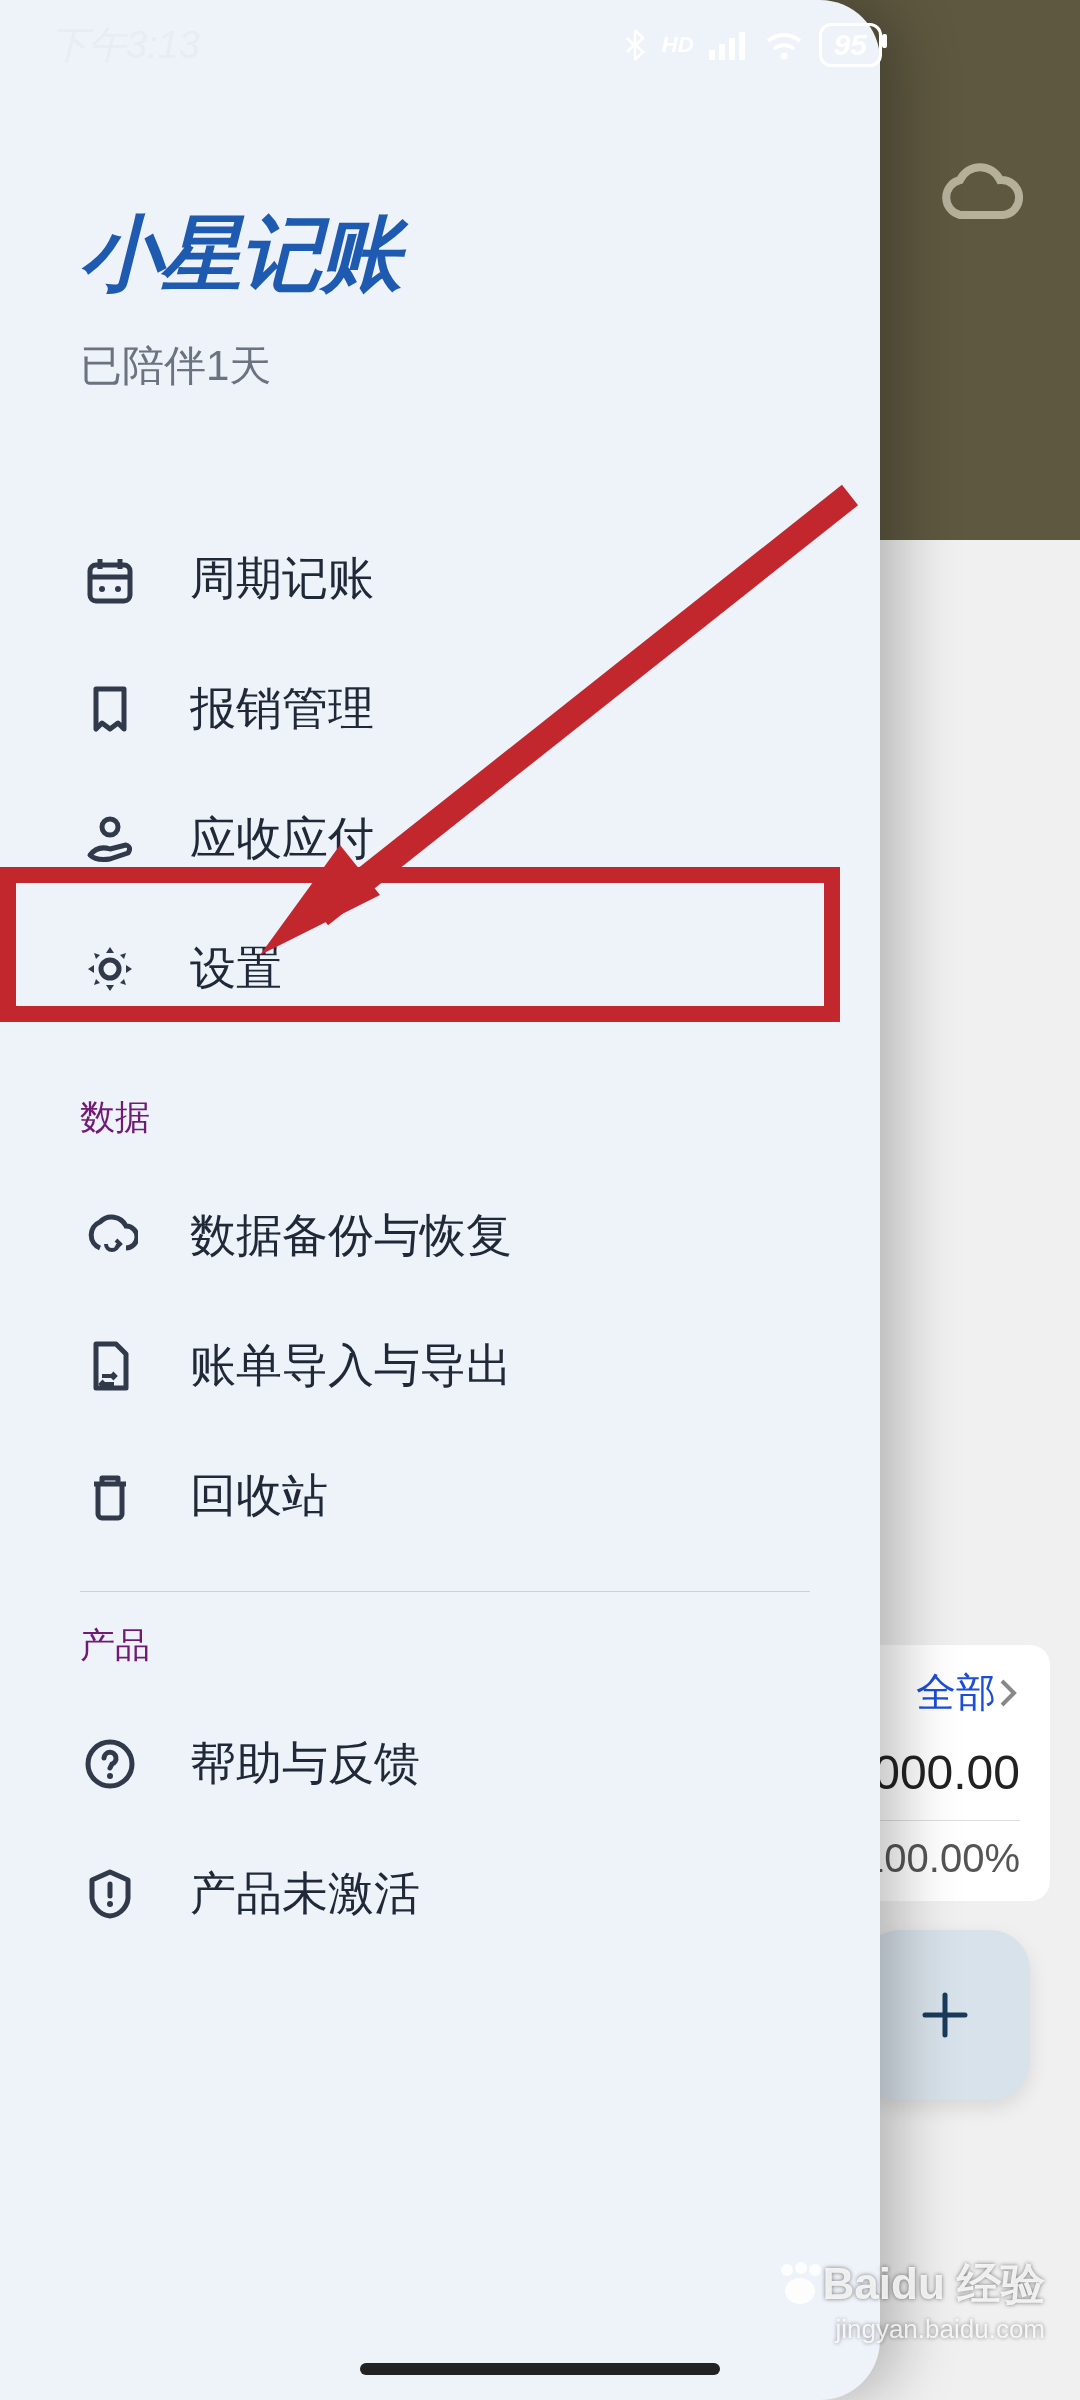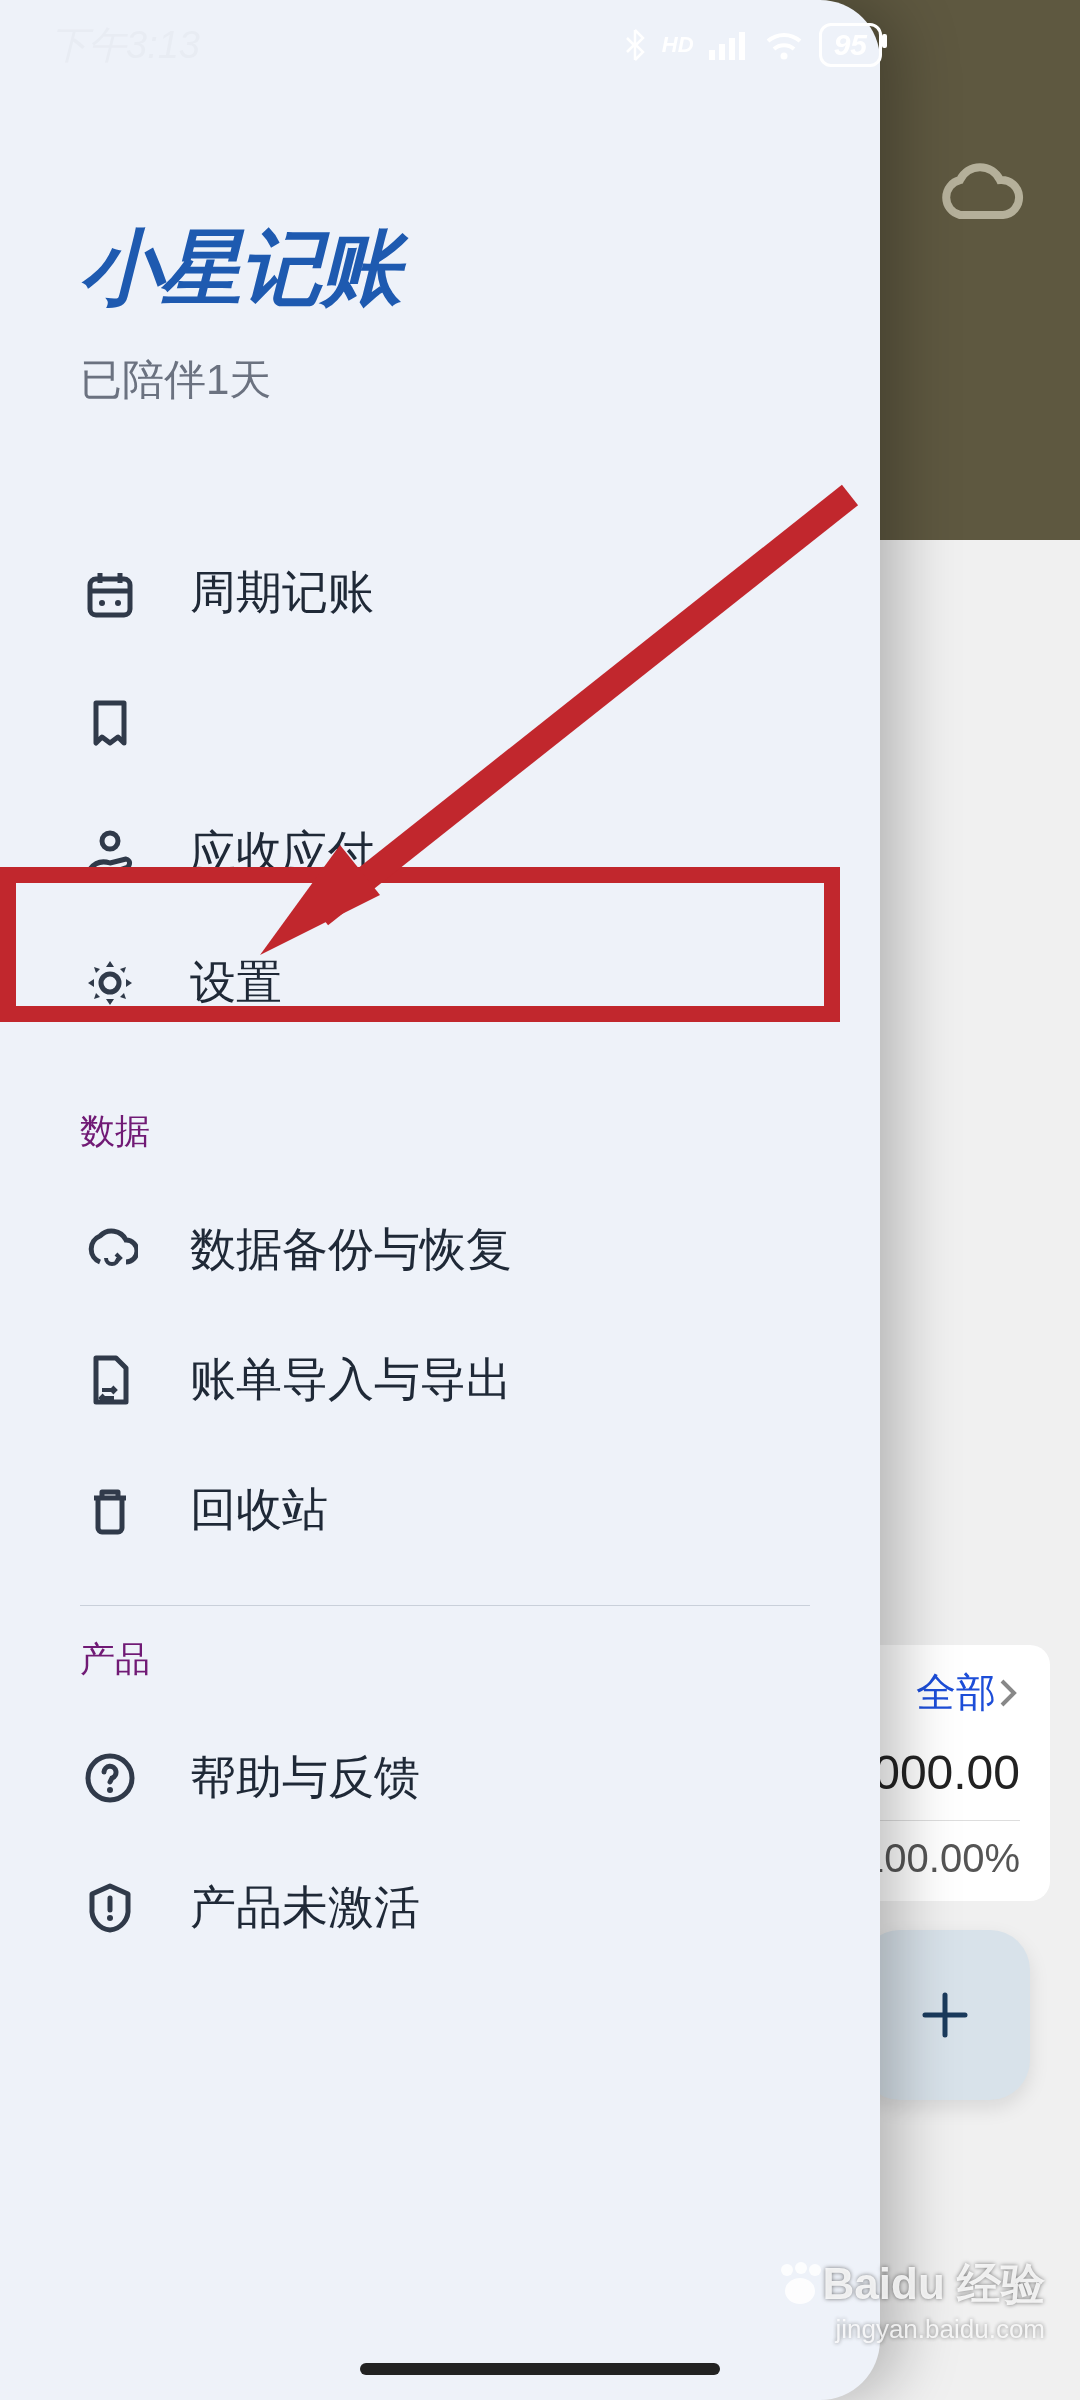--- a/index.html
+++ b/index.html
@@ -61,21 +61,21 @@
   .drawer {
     position: absolute;
     top: 0;
     left: 0;
     width: 880px;
     height: 2400px;
     background: #eef2f9;
     border-top-right-radius: 60px;
     border-bottom-right-radius: 60px;
     box-shadow: 20px 0 60px rgba(0,0,0,0.25);
-    padding: 64px 70px 0 80px;
+    padding: 50px 70px 0 80px;
   }
   
   .status-bar {
     position: absolute;
     top: 0; left: 0;
     width: 932px;
     height: 90px;
     display: flex;
     align-items: center;
     justify-content: space-between;
@@ -223,20 +223,21 @@
             </svg>
         </span>
         <span class="label">周期记账</span>
       </div>
       <div class="menu-item">
         <span class="icon">
           <svg width="56" height="56" viewBox="0 0 56 56">
               <path d="M14 8 H42 V48 L36 42 L28 48 L20 42 L14 48 Z" fill="none" stroke="#303a4a" stroke-width="5" stroke-linejoin="round"></path>
             </svg>
         </span>
+        <span class="label">报销管理</span>
       </div>
       <div class="menu-item">
         <span class="icon">
           <svg width="56" height="56" viewBox="0 0 56 56">
               <circle cx="28" cy="16" r="8" fill="none" stroke="#303a4a" stroke-width="5"></circle>
               <path d="M8 44 Q16 34 28 38 L44 34 Q50 36 46 42 L28 48 Q14 50 8 44 Z" fill="none" stroke="#303a4a" stroke-width="5" stroke-linejoin="round"></path>
             </svg>
         </span>
         <span class="label">应收应付</span>
       </div>

